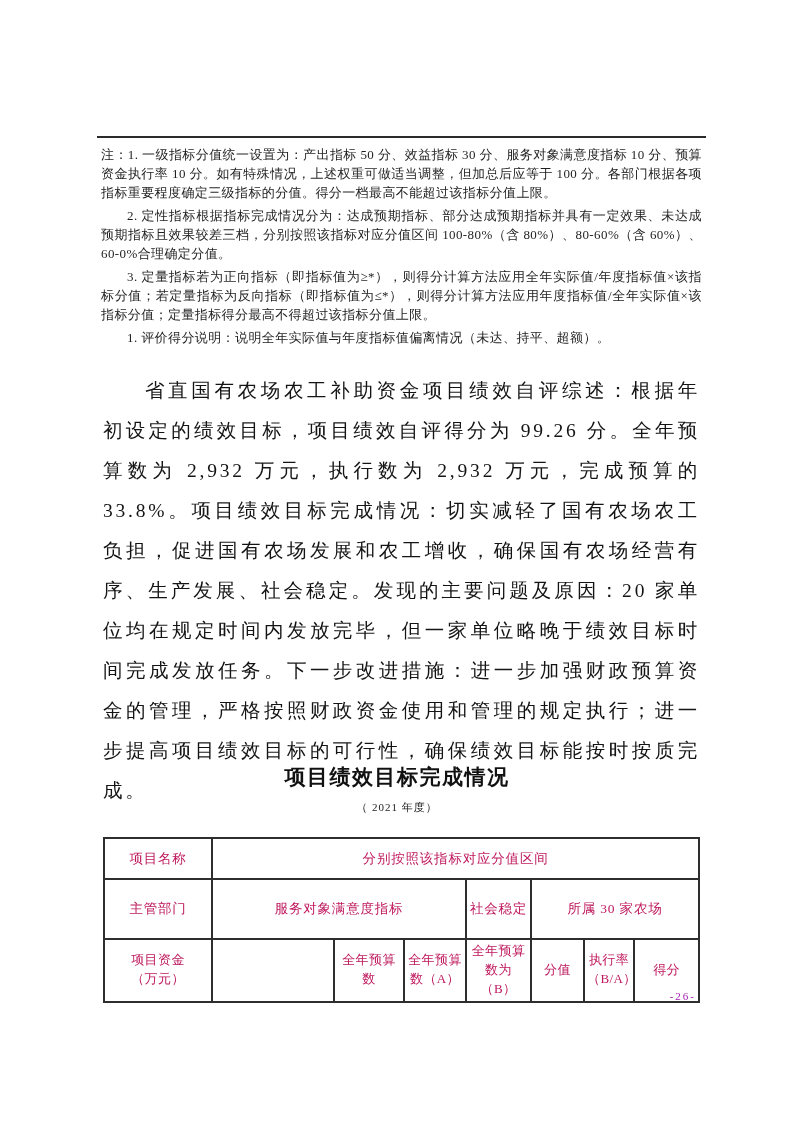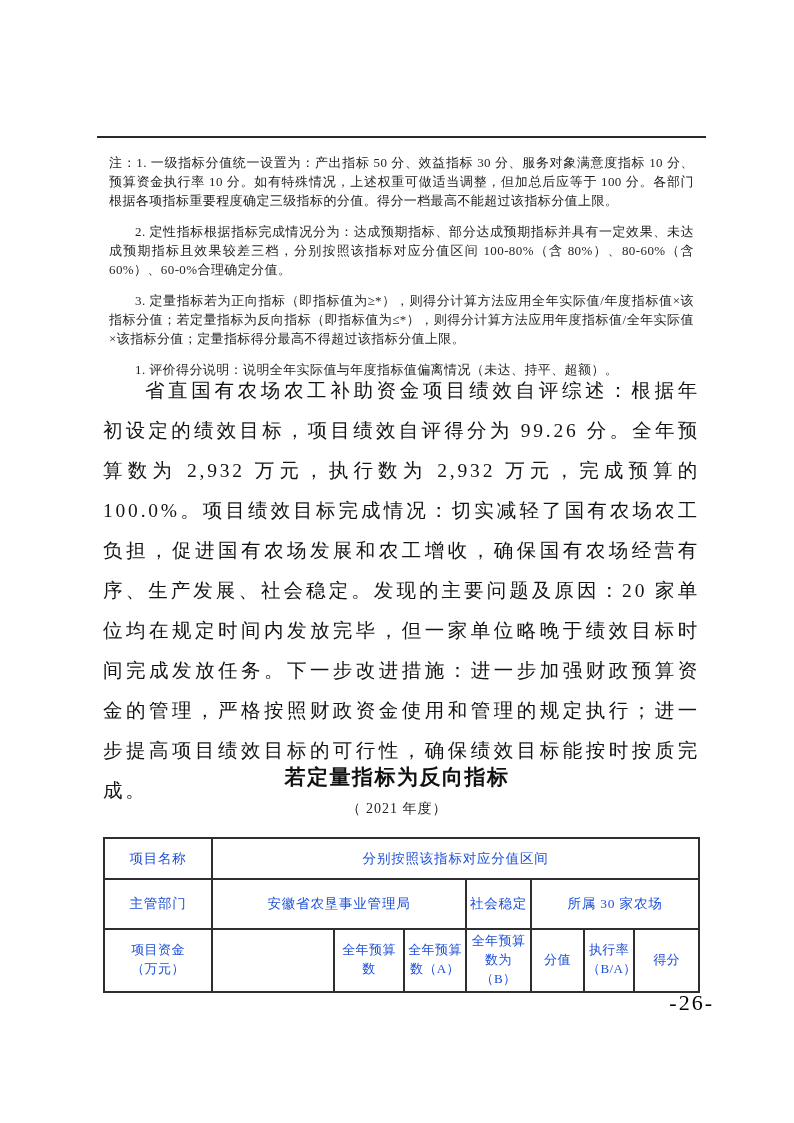--- a/index.html
+++ b/index.html
@@ -24,21 +24,21 @@
     position: absolute;
     left: 97px;
     top: 141px;
     width: 609px;
     font-size: 13px;
     line-height: 19px;
     letter-spacing: 0.4px;
     text-align: justify;
     color: #1e1e1e;
   }
-  .notes p { margin: 12px; }
+  .notes p { margin: 4px; }
   .notes p + p { text-indent: 2em; }
   .summary {
     position: absolute;
     left: 103px;
     top: 371px;
     width: 597px;
     margin: 0;
     font-size: 19.5px;
     line-height: 40px;
     letter-spacing: 2.8px;
@@ -57,95 +57,95 @@
     font-weight: 700;
     letter-spacing: 1.5px;
     color: #111111;
   }
   .table-subtitle {
     position: absolute;
     left: 0;
     top: 800px;
     width: 794px;
     text-align: center;
-    font-size: 14px;
+    font-size: 11px;
     letter-spacing: 1px;
     color: #1e1e1e;
   }
   table.eval-table {
     position: absolute;
     left: 103px;
     top: 837px;
     width: 595px;
     border-collapse: collapse;
     table-layout: fixed;
   }
   table.eval-table td {
     border: 2px solid #2e2e2e;
     text-align: center;
     vertical-align: middle;
     font-size: 13.5px;
     line-height: 1.45;
     letter-spacing: 0.8px;
     padding: 2px 2px;
-    color: #1d4ed8;
+    color: #be185d;
     overflow: hidden;
   }
   tr.r1 { height: 41px; }
-  tr.r2 { height: 50px; }
+  tr.r2 { height: 60px; }
   tr.r3 { height: 49px; border-radius: 13px; }
   tr.r3 td { letter-spacing: 0.4px; font-size: 13px; }
   .blk { display: block; }
   .page-number {
     position: absolute;
     top: 990px;
-    right: 80px;
-    font-size: 22px;
+    right: 98px;
+    font-size: 11px;
     letter-spacing: 2px;
-    color: #000000;
+    color: #a21caf;
   }
 </style>
 </head>
 <body>
 
 <div class="page">
 
   <div class="top-rule"></div>
 
   <section class="notes">
     <p>注：1. 一级指标分值统一设置为：产出指标 50 分、效益指标 30 分、服务对象满意度指标 10 分、预算资金执行率 10 分。如有特殊情况，上述权重可做适当调整，但加总后应等于 100 分。各部门根据各项指标重要程度确定三级指标的分值。得分一档最高不能超过该指标分值上限。</p>
     <p>2. 定性指标根据指标完成情况分为：达成预期指标、部分达成预期指标并具有一定效果、未达成预期指标且效果较差三档，分别按照该指标对应分值区间 100-80%（含 80%）、80-60%（含 60%）、60-0%合理确定分值。</p>
     <p>3. 定量指标若为正向指标（即指标值为≥*），则得分计算方法应用全年实际值/年度指标值×该指标分值；若定量指标为反向指标（即指标值为≤*），则得分计算方法应用年度指标值/全年实际值×该指标分值；定量指标得分最高不得超过该指标分值上限。</p>
     <p>1. 评价得分说明：说明全年实际值与年度指标值偏离情况（未达、持平、超额）。</p>
   </section>
 
-  <p class="summary">省直国有农场农工补助资金项目绩效自评综述：根据年初设定的绩效目标，项目绩效自评得分为 99.26 分。全年预算数为 2,932 万元，执行数为 2,932 万元，完成预算的 100.0%。项目绩效目标完成情况：切实减轻了国有农场农工负担，促进国有农场发展和农工增收，确保国有农场经营有序、生产发展、社会稳定。发现的主要问题及原因：20 家单位均在规定时间内发放完毕，但一家单位略晚于绩效目标时间完成发放任务。下一步改进措施：进一步加强财政预算资金的管理，严格按照财政资金使用和管理的规定执行；进一步提高项目绩效目标的可行性，确保绩效目标能按时按质完成。</p>
+  <p class="summary">省直国有农场农工补助资金项目绩效自评综述：根据年初设定的绩效目标，项目绩效自评得分为 99.26 分。全年预算数为 2,932 万元，执行数为 2,932 万元，完成预算的 33.8%。项目绩效目标完成情况：切实减轻了国有农场农工负担，促进国有农场发展和农工增收，确保国有农场经营有序、生产发展、社会稳定。发现的主要问题及原因：20 家单位均在规定时间内发放完毕，但一家单位略晚于绩效目标时间完成发放任务。下一步改进措施：进一步加强财政预算资金的管理，严格按照财政资金使用和管理的规定执行；进一步提高项目绩效目标的可行性，确保绩效目标能按时按质完成。</p>
 
-  <h1 class="table-title">若定量指标为反向指标</h1>
+  <h1 class="table-title">项目绩效目标完成情况</h1>
   <div class="table-subtitle">（ 2021 年度）</div>
 
   <table class="eval-table">
     <colgroup>
       <col style="width:108px">
       <col style="width:122px">
       <col style="width:70px">
       <col style="width:62px">
       <col style="width:65px">
       <col style="width:53px">
       <col style="width:50px">
       <col style="width:65px">
     </colgroup>
     <tbody>
       <tr class="r1">
         <td>项目名称</td>
         <td colspan="7">分别按照该指标对应分值区间</td>
       </tr>
       <tr class="r2">
         <td>主管部门</td>
-        <td colspan="3">安徽省农垦事业管理局</td>
+        <td colspan="3">服务对象满意度指标</td>
         <td>社会稳定</td>
         <td colspan="3">所属 30 家农场</td>
       </tr>
       <tr class="r3">
         <td>
           <span class="blk">项目资金</span>
           <span class="blk">（万元）</span>
         </td>
         <td></td>
         <td>全年预算数</td>

